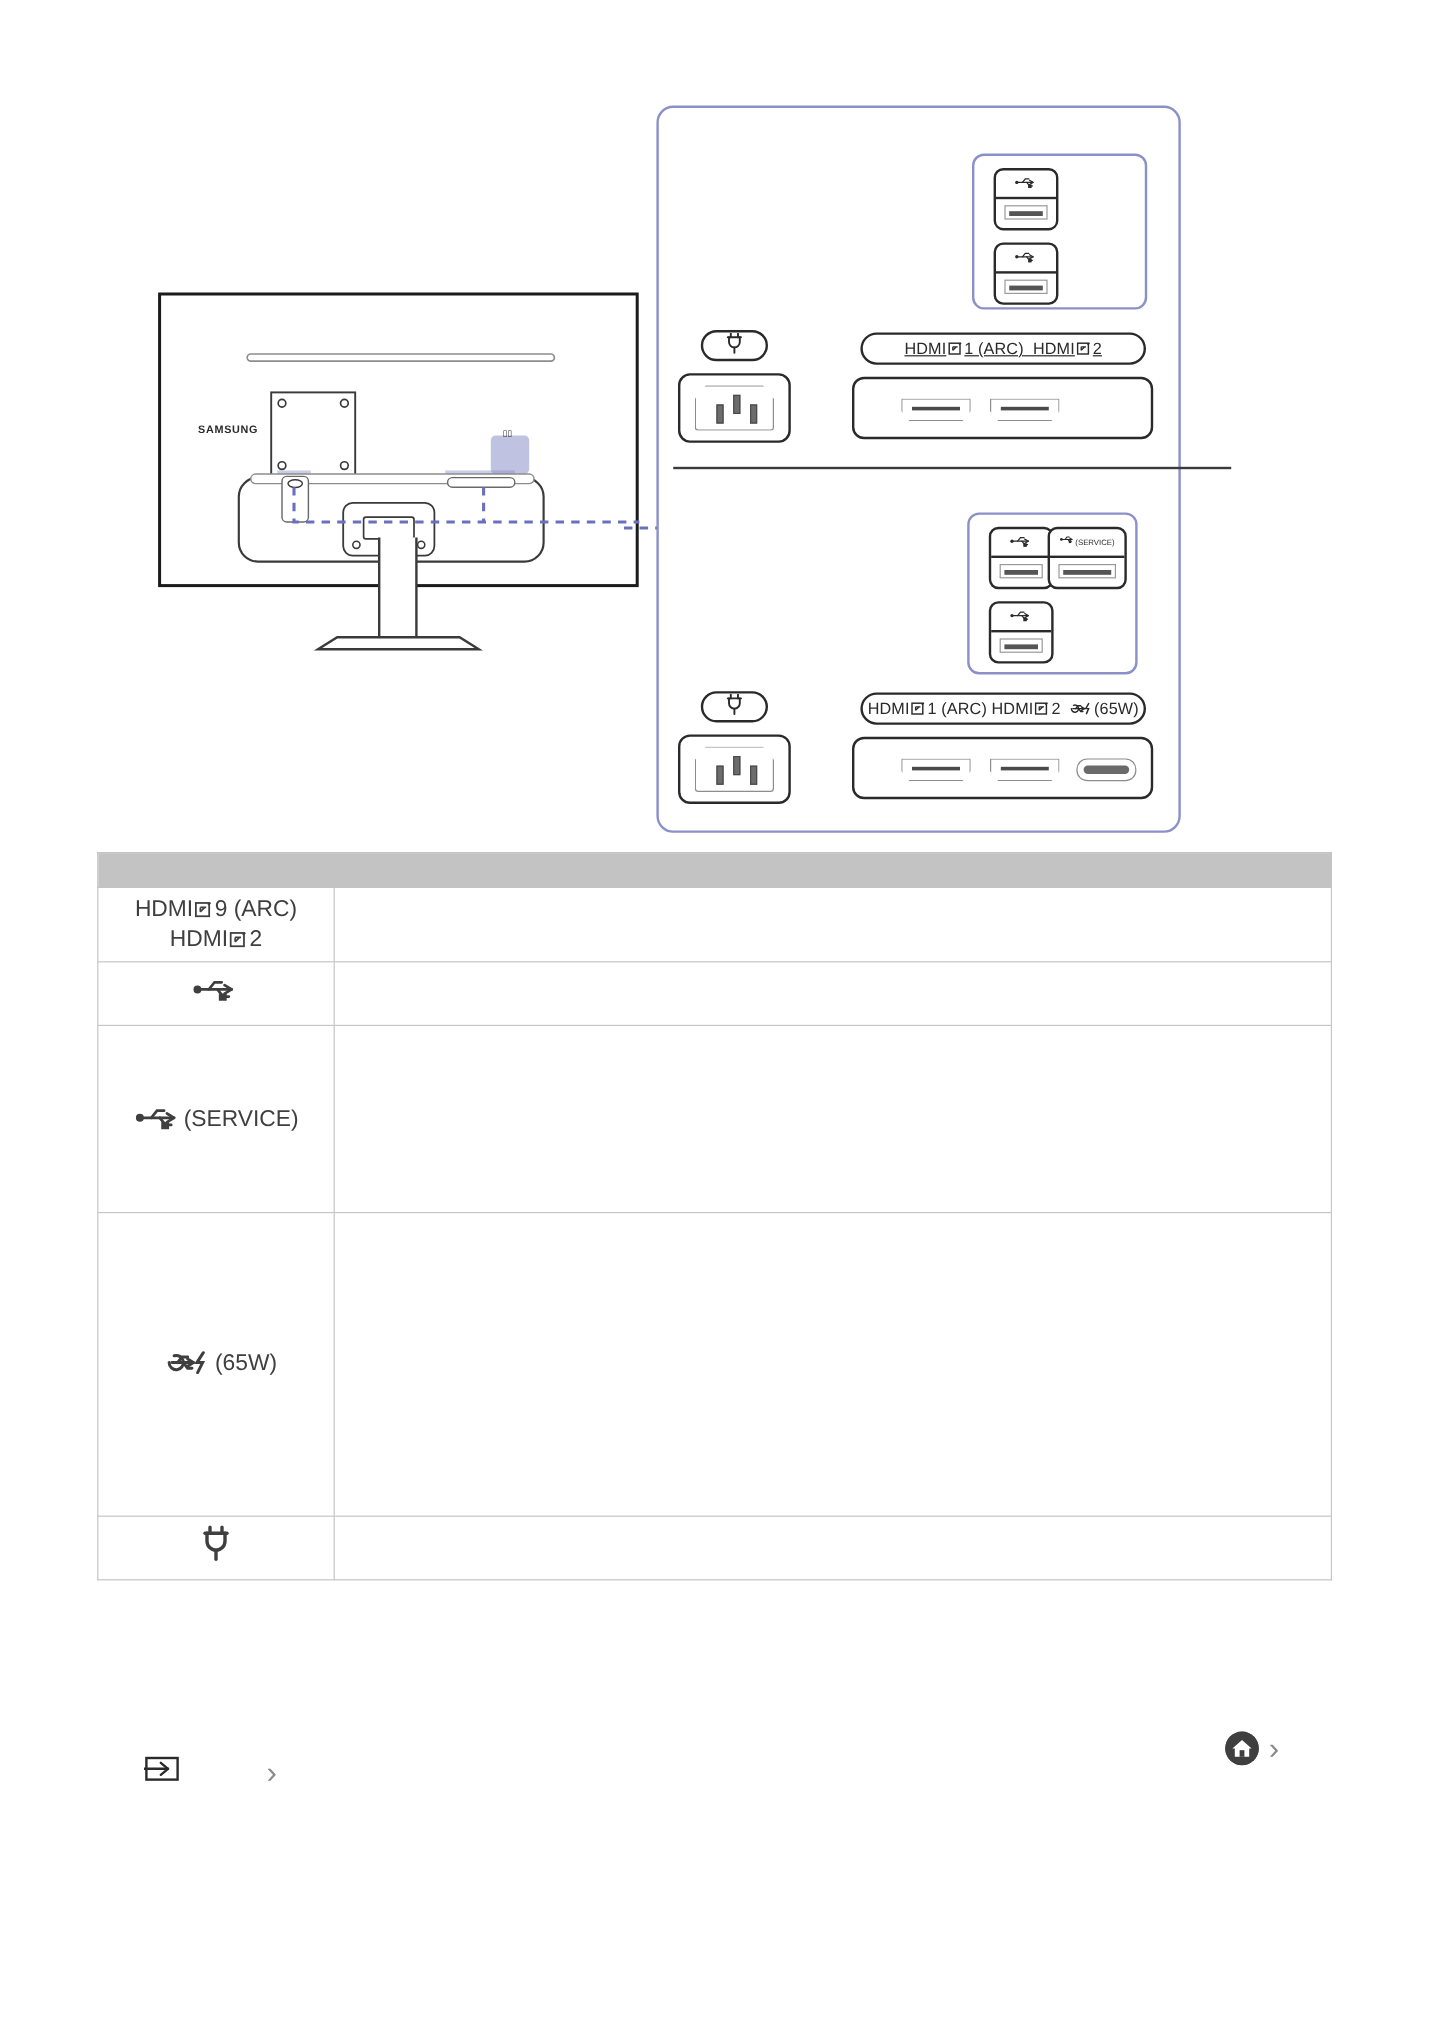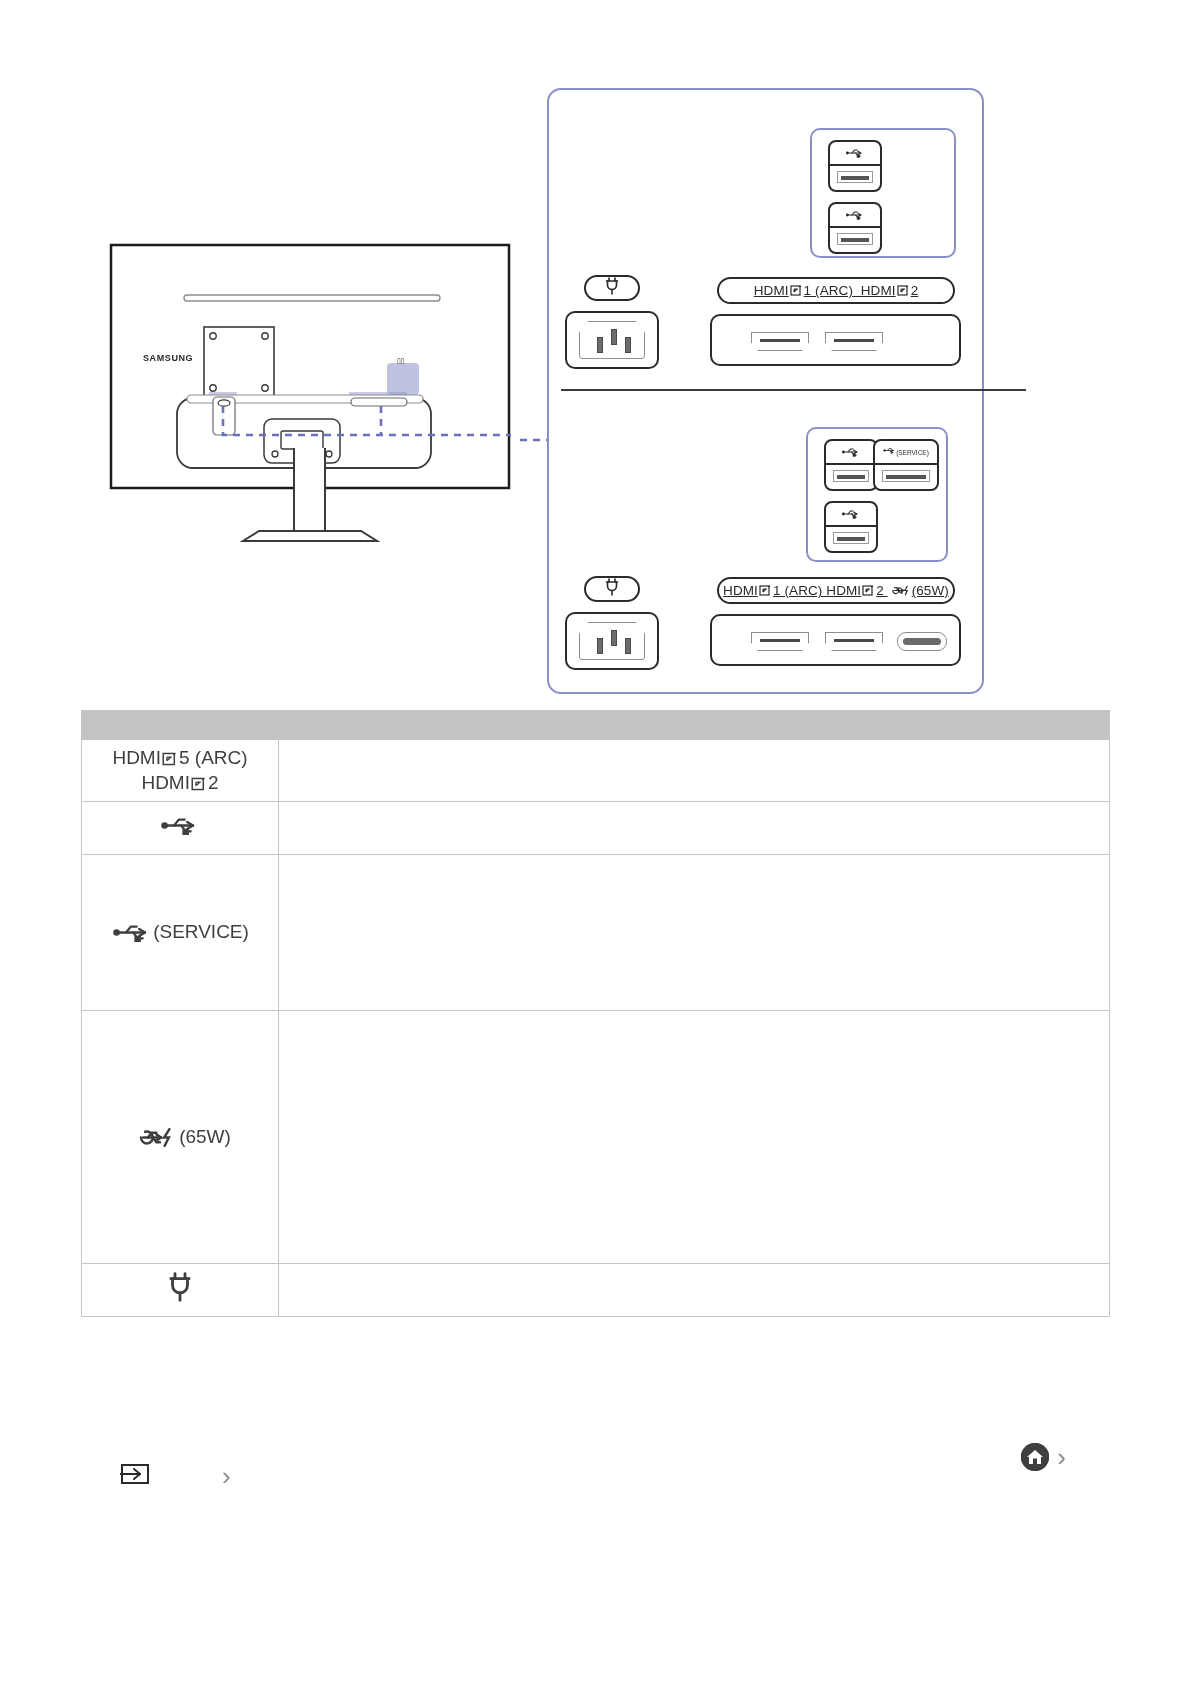--- a/index.html
+++ b/index.html
@@ -17,21 +17,21 @@
     overflow: hidden;
   }
   .page {
     position: absolute;
     inset: 0;
   }
 
   
   .monitor-illu {
     position: absolute;
-    left: 109px;
+    left: 131px;
     top: 243px;
     width: 337px;
     height: 300px;
   }
 
   
   .callout-panel {
     position: absolute;
     left: 547px;
     top: 88px;
@@ -452,21 +452,21 @@
       </svg>
   </div>
 
   <div class="power-inlet" style="left:565px;top:612px;">
     <div class="inner"></div>
     <div class="pin" style="left:30px;top:24px;height:16px;"></div>
     <div class="pin" style="left:44px;top:16px;height:16px;"></div>
     <div class="pin" style="left:58px;top:24px;height:16px;"></div>
   </div>
 
-  <div class="hdmi-pill" style="left:717px;top:577px;width:238px;text-decoration:underline;">
+  <div class="hdmi-pill" style="left:717px;top:577px;width:238px;">
     <span>HDMI</span><svg width="13" height="11" viewBox="0 0 13 11" style="vertical-align:-1px;margin:0 1px;">
         <rect x="1" y="1" width="9" height="9" fill="none" stroke="#2a2a2a" stroke-width="1.2"></rect>
         <path d="M4 4 h4 M4 4 v3 M4 7 l3 -3" stroke="#2a2a2a" stroke-width="1.1" fill="none"></path>
         <path d="M9 2 l2 -1" stroke="#2a2a2a" stroke-width="1.1"></path>
       </svg><span>1 (ARC) HDMI</span><svg width="13" height="11" viewBox="0 0 13 11" style="vertical-align:-1px;margin:0 1px;">
         <rect x="1" y="1" width="9" height="9" fill="none" stroke="#2a2a2a" stroke-width="1.2"></rect>
         <path d="M4 4 h4 M4 4 v3 M4 7 l3 -3" stroke="#2a2a2a" stroke-width="1.1" fill="none"></path>
         <path d="M9 2 l2 -1" stroke="#2a2a2a" stroke-width="1.1"></path>
       </svg><span>2 </span><svg width="24" height="11" viewBox="0 0 40 16" style="vertical-align:-1px;">
         <g stroke="#2a2a2a" stroke-width="2" fill="none" stroke-linecap="round">
@@ -496,21 +496,21 @@
     <tbody>
 
       <tr style="height:62px;">
         <td class="cell-icon">
           <div style="line-height:1.3;">
             <div>
               <span style="font-size:19px;">HDMI</span><svg width="16" height="14" viewBox="0 0 13 11" style="vertical-align:-2px;margin:0 1px;">
                   <rect x="1" y="1" width="9" height="9" fill="none" stroke="#3f3f3f" stroke-width="1.2"></rect>
                   <path d="M4 4 h4 M4 4 v3 M4 7 l3 -3" stroke="#3f3f3f" stroke-width="1.1" fill="none"></path>
                   <path d="M9 2 l2 -1" stroke="#3f3f3f" stroke-width="1.1"></path>
-                </svg><span style="font-size:19px;">5 (ARC)</span>
+                </svg><span style="font-size:19px;">9 (ARC)</span>
             </div>
             <div>
               <span style="font-size:19px;">HDMI</span><svg width="16" height="14" viewBox="0 0 13 11" style="vertical-align:-2px;margin:0 1px;">
                   <rect x="1" y="1" width="9" height="9" fill="none" stroke="#3f3f3f" stroke-width="1.2"></rect>
                   <path d="M4 4 h4 M4 4 v3 M4 7 l3 -3" stroke="#3f3f3f" stroke-width="1.1" fill="none"></path>
                   <path d="M9 2 l2 -1" stroke="#3f3f3f" stroke-width="1.1"></path>
                 </svg><span style="font-size:19px;">2</span>
             </div>
           </div>
         </td>

